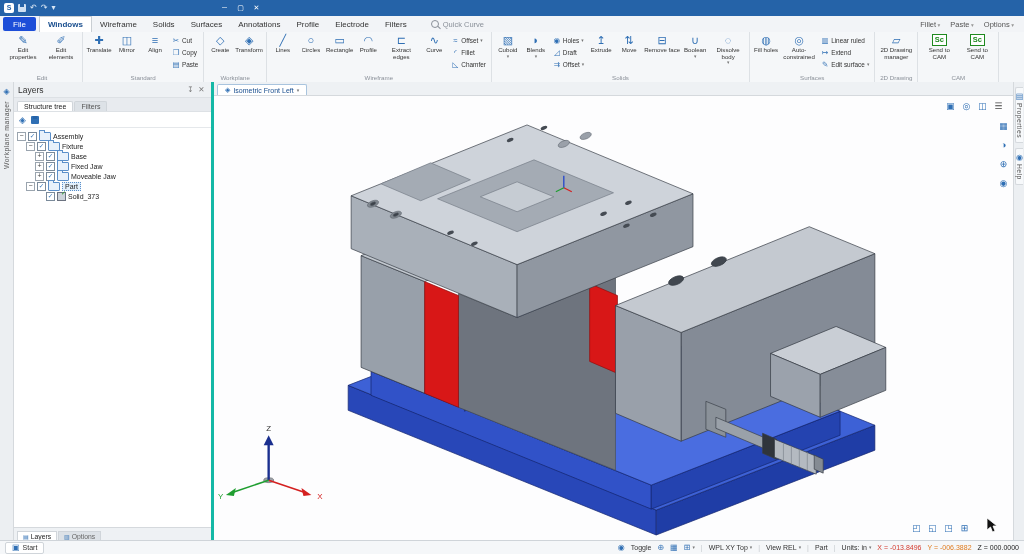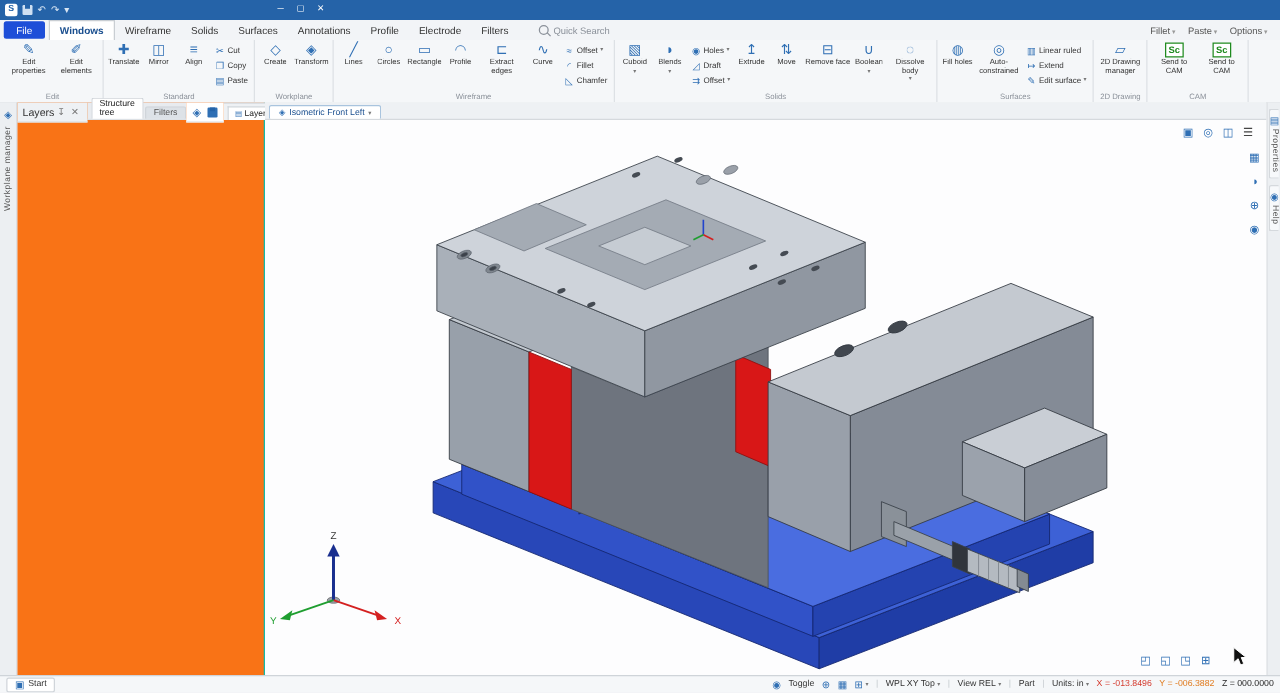--- a/index.html
+++ b/index.html
@@ -62,21 +62,21 @@
           padding-top:5px;gap:5px}
   .vstrip.left{border-right:1px solid #d5d9dd}
   .vstrip.right{width:10px;border-left:1px solid #d5d9dd}
   .vicon{font-size:8px;color:#2f6fb4}
   .vtext{writing-mode:vertical-rl;transform:rotate(180deg);font-size:6.8px;color:#555;letter-spacing:.4px}
   .rtab{display:flex;flex-direction:column;align-items:center;gap:2px;padding:4px 0;
         background:#f7f9fb;border:1px solid #d5d9dd;border-right:none;border-radius:2px 0 0 2px}
   .rtext{writing-mode:vertical-rl;font-size:6.8px;color:#555;letter-spacing:.4px}
 
   
-  .panel{width:197px;background:#f97316;border-right:1px solid #14b8a6;display:flex;flex-direction:row}
+  .panel{width:197px;background:#a3a3a3;border-right:3px solid #14b8a6;display:flex;flex-direction:column}
   .panel-header{height:15px;display:flex;align-items:center;padding:0 4px;font-size:8.5px;color:#333;
                 background:#eef1f4;border-bottom:1px solid #dde1e5}
   .ph-title{flex:1}
   .ph-btn{color:#777;font-size:7.5px;width:11px;text-align:center}
   .panel-tabs{display:flex;height:13px;background:#e8ebef;border-bottom:1px solid #dde1e5;
               padding-left:3px;gap:1px;align-items:flex-end}
   .ptab{font-size:7px;padding:1px 6px;background:#dde2e7;border:1px solid #d0d5da;border-bottom:none;
         color:#555;border-radius:2px 2px 0 0}
   .ptab.active{background:#fff;color:#222}
   .panel-toolbar{height:15px;display:flex;align-items:center;gap:5px;padding:0 5px;background:#fff;
@@ -162,21 +162,21 @@
         <div class="mtab">Wireframe</div>
         <div class="mtab">Solids</div>
         <div class="mtab">Surfaces</div>
         <div class="mtab">Annotations</div>
         <div class="mtab">Profile</div>
         <div class="mtab">Electrode</div>
         <div class="mtab">Filters</div>
       </div>
     <div class="quick-search">
       <span class="mag"></span>
-      <span>Quick Search</span>
+      <span>Quick Curve</span>
     </div>
     <div class="menu-right">
         <div class="mr-item">Fillet</div>
         <div class="mr-item">Paste</div>
         <div class="mr-item">Options</div>
       </div>
   </div>
 
   <div class="ribbon">
       <div class="rgroup">

